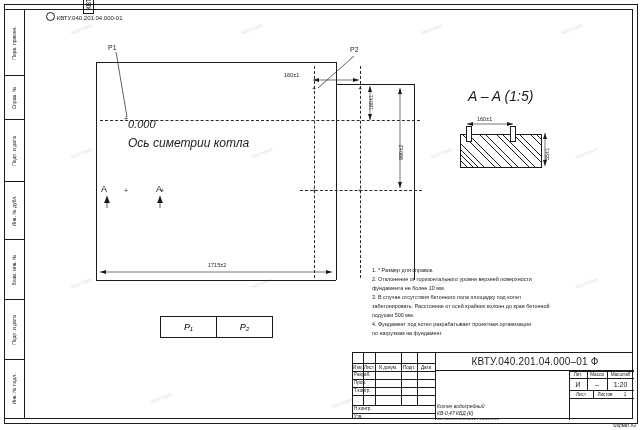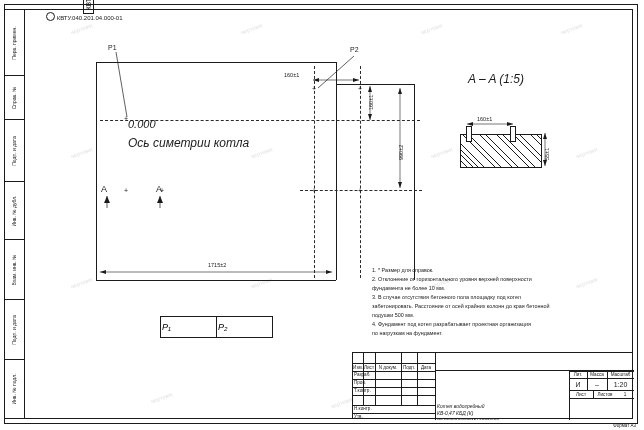--- a/index.html
+++ b/index.html
@@ -29,21 +29,21 @@
 
   .title-vert{
     position:absolute;left:83px;top:14px;font-size:6.5px;color:#1b1b1b;
     transform-origin:0 0;transform:rotate(-90deg);white-space:nowrap;
     border:1px solid #1b1b1b;padding:1px 3px;
   }
   .plus{position:absolute;font-size:7px;color:#1b1b1b;line-height:5px;}
 
   
   .ptable{position:absolute;left:160px;top:316px;border:1px solid #1b1b1b;border-collapse:collapse;}
-  .ptable td{border:1px solid #1b1b1b;width:53px;height:18px;font-size:8px;font-style:italic;}
+  .ptable td{border:1px solid #1b1b1b;width:53px;height:18px;text-align:center;font-size:8px;font-style:italic;}
   .ptable td.hd{font-size:9px;}
 
   
   .notes{position:absolute;left:372px;top:266px;width:256px;font-size:5.4px;line-height:8px;color:#1b1b1b;}
   .notes div{margin-bottom:1px;}
 
   
   .sec-body{position:absolute;border:1px solid #1b1b1b;background:
     repeating-linear-gradient(45deg,#1b1b1b 0 0.5px,transparent 0.5px 4px);}
   .bolt{position:absolute;border:1px solid #1b1b1b;background:#fff;}
@@ -178,21 +178,21 @@
   <div class="lbl it" style="left:128px;top:136px;font-size:12px;">Ось симетрии котла</div>
 
   <div class="lbl" style="left:101px;top:184px;font-size:9px;">A</div>
   <div class="lbl" style="left:156px;top:184px;font-size:9px;">A</div>
 
   <div class="lbl sm" style="left:284px;top:72px;">160±1</div>
   <div class="lbl sm rot" style="left:368px;top:110px;">160±1</div>
   <div class="lbl sm rot" style="left:398px;top:160px;">990±2</div>
   <div class="lbl sm" style="left:208px;top:262px;">1715±2</div>
 
-  <div class="lbl it" style="left:468px;top:72px;font-size:12px;">A – A (1:5)</div>
+  <div class="lbl it" style="left:468px;top:88px;font-size:14px;">A – A (1:5)</div>
   <div class="lbl sm" style="left:477px;top:116px;">160±1</div>
   <div class="lbl sm rot" style="left:544px;top:160px;">55±1</div>
 
   <div class="sec-body" style="left:460px;top:134px;width:80px;height:32px;"></div>
   <div class="bolt" style="left:466px;top:126px;width:4px;height:14px;"></div>
   <div class="bolt" style="left:510px;top:126px;width:4px;height:14px;"></div>
 
   <table class="ptable">
     <tbody>
         <tr>
@@ -234,20 +234,21 @@
     <div style="position:absolute;left:0;top:42px;width:82px;height:1px;background:#1b1b1b;"></div>
     <div style="position:absolute;left:0;top:52px;width:82px;height:1px;background:#1b1b1b;"></div>
     <div style="position:absolute;left:0;top:60px;width:82px;height:1px;background:#1b1b1b;"></div>
 
     <div class="cell" style="left:1px;top:19px;width:22px;height:8px;">Разраб.</div>
     <div class="cell" style="left:1px;top:27px;width:22px;height:8px;">Пров.</div>
     <div class="cell" style="left:1px;top:35px;width:22px;height:8px;">Т.контр.</div>
     <div class="cell" style="left:1px;top:53px;width:22px;height:8px;">Н.контр.</div>
     <div class="cell" style="left:1px;top:61px;width:22px;height:8px;">Утв.</div>
 
+    <div class="cell bl ctr desig" style="left:82px;top:0;width:199px;height:17px;">КВТУ.040.201.04.000–01  Ф</div>
     <div style="position:absolute;left:82px;top:17px;width:199px;height:1px;background:#1b1b1b;"></div>
     <div style="position:absolute;left:82px;top:0;width:1px;height:67px;background:#1b1b1b;"></div>
 
     <div class="cell" style="left:84px;top:50px;width:132px;height:17px;">
       <div class="tsub">Котел водогрейный</div>
       <div class="tsub">КВ-0,47 КБД (К)</div>
       <div class="tsub">по техническому заданию</div>
     </div>
     <div style="position:absolute;left:216px;top:18px;width:1px;height:49px;background:#1b1b1b;"></div>
 

